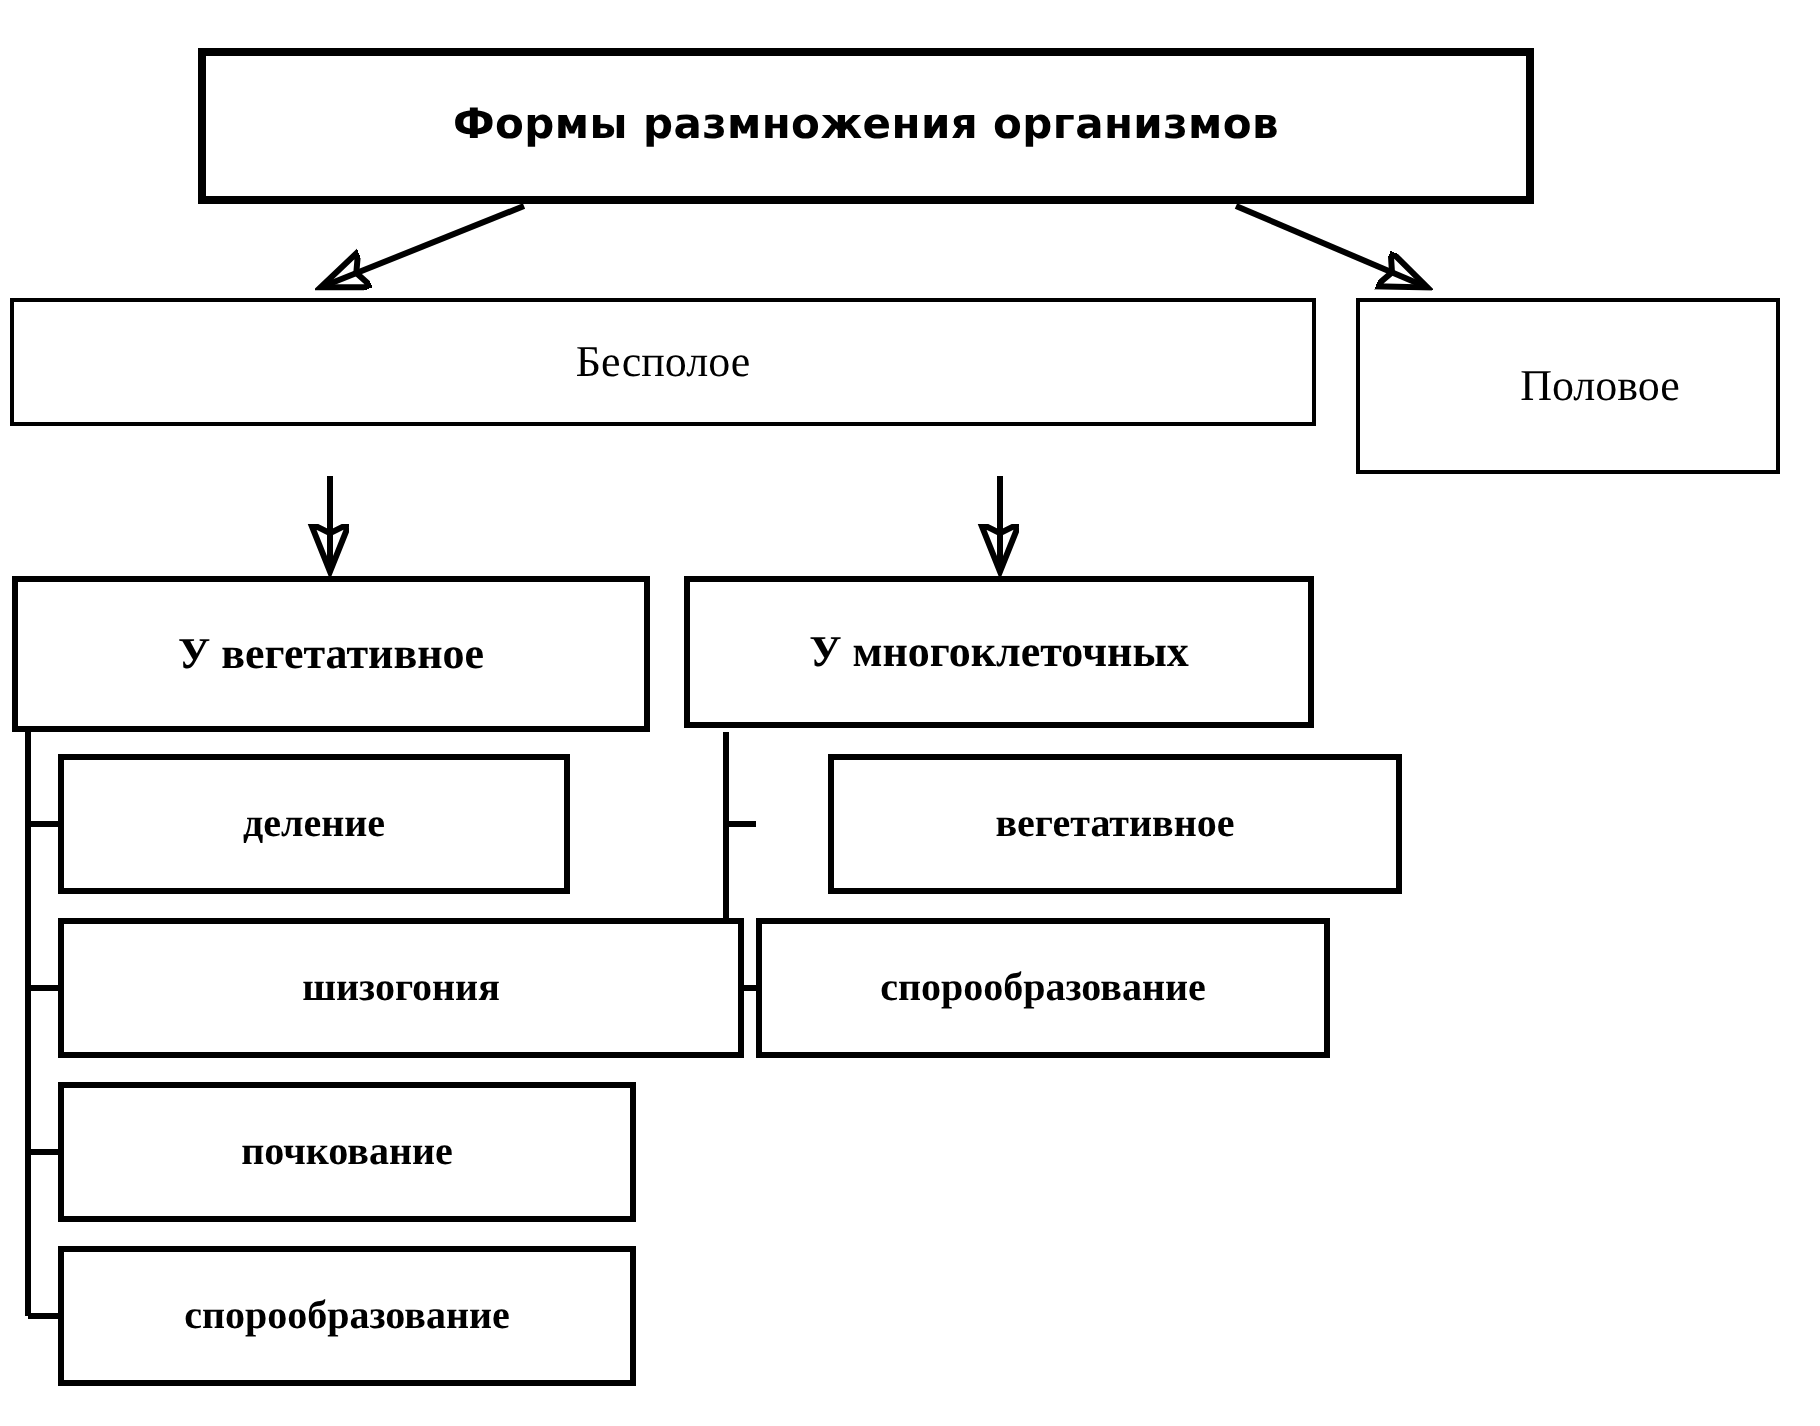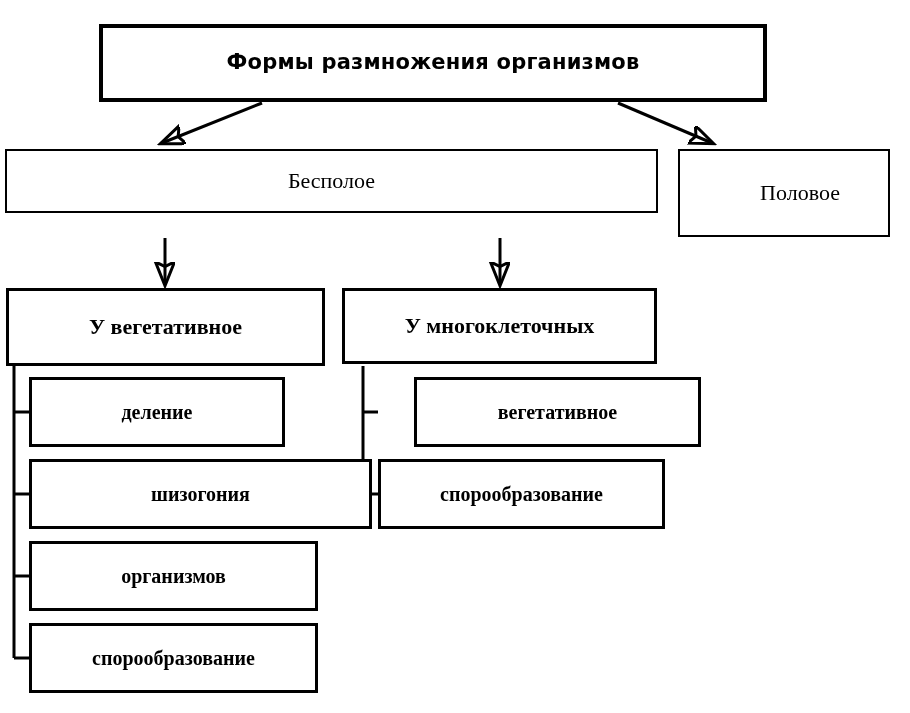--- a/index.html
+++ b/index.html
@@ -121,21 +121,21 @@
 
   <div class="node leaf" style="left:29px; top:377px; width:256px; height:70px;">
     <span>деление</span>
   </div>
 
   <div class="node leaf" style="left:29px; top:459px; width:343px; height:70px;">
     <span>шизогония</span>
   </div>
 
   <div class="node leaf" style="left:29px; top:541px; width:289px; height:70px;">
-    <span>организмов</span>
+    <span>почкование</span>
   </div>
 
   <div class="node leaf" style="left:29px; top:623px; width:289px; height:70px;">
     <span>спорообразование</span>
   </div>
 
   <div class="node leaf" style="left:378px; top:377px; width:287px; height:70px;margin-left:36px;">
     <span>вегетативное</span>
   </div>
 

